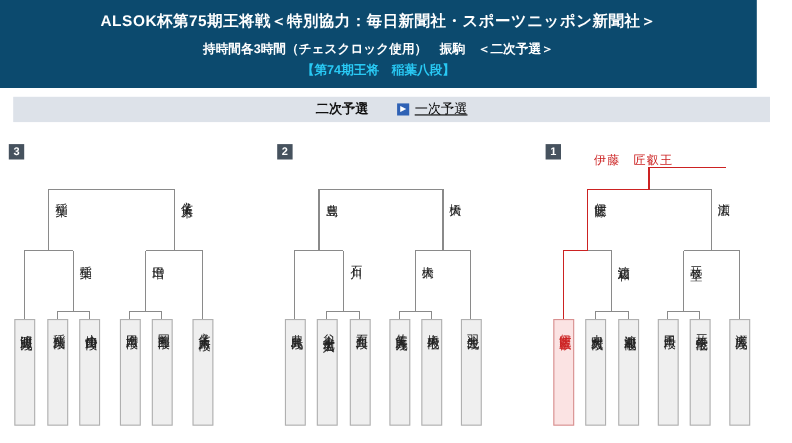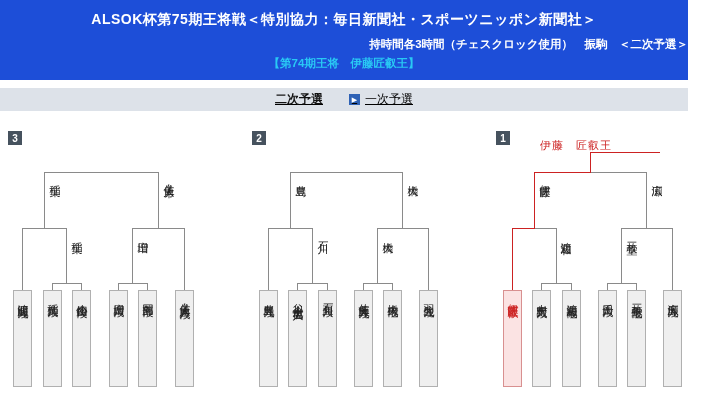--- a/index.html
+++ b/index.html
@@ -1,24 +1,24 @@
 <!DOCTYPE html>
 <html><head>
 <meta charset="utf-8">
 <style>
   * { margin:0; padding:0; box-sizing:border-box; }
   html,body { width:720px; height:403px; background:#fff; font-family:"Liberation Sans","DejaVu Sans",sans-serif; }
   .page { position:relative; width:720px; height:403px; background:#fff; overflow:hidden; }
 
-  .header { position:absolute; left:0; top:0; width:688px; height:80px; background:#1d4ed8; color:#fff; text-align:center; }
+  .header { position:absolute; left:0; top:0; width:688px; height:80px; background:#0c4a6e; color:#fff; text-align:center; }
   .header .title { padding-top:11px; font-size:14px; font-weight:bold; letter-spacing:.5px; }
-  .header .subtitle { margin-top:8px; font-size:11.5px; font-weight:bold;text-align:right; }
+  .header .subtitle { margin-top:8px; font-size:11.5px; font-weight:bold; }
   .header .holder { margin-top:4px; font-size:11.5px; font-weight:bold; color:#29c9f4; }
 
-  .navbar { position:absolute; left:0; top:88px; width:688px; height:23px; background:#dde2e9; display:flex; align-items:center; justify-content:center; gap:26px;text-decoration:underline; }
+  .navbar { position:absolute; left:12px; top:88px; width:688px; height:23px; background:#dde2e9; display:flex; align-items:center; justify-content:center; gap:26px; }
   .nav-current { font-size:12px; font-weight:bold; color:#111; }
   .nav-linkwrap { display:flex; align-items:center; gap:5px; }
   .arrow-icon { width:11px; height:11px; background:#2f62b5; color:#fff; font-size:7px; line-height:11px; display:flex; align-items:center; justify-content:center; }
   .nav-link { font-size:12px; color:#000000; text-decoration:underline; }
 
   .badge { position:absolute; width:14px; height:14px; background:#46525e; color:#fff; font-size:10px; font-weight:bold; display:flex; align-items:center; justify-content:center; }
 
   svg.lines { position:absolute; left:0; top:0; pointer-events:none; }
 
   .vlabel { position:absolute; writing-mode:vertical-rl; font-size:11px; color:#222; letter-spacing:1px; line-height:13px; }
@@ -30,21 +30,21 @@
   .winner-label { position:absolute; color:#cc2222; font-size:11px; letter-spacing:1px; }
 </style>
 </head>
 <body>
 
 <div class="page">
 
   <div class="header">
     <div class="title">ALSOK杯第75期王将戦＜特別協力：毎日新聞社・スポーツニッポン新聞社＞</div>
     <div class="subtitle">持時間各3時間（チェスクロック使用）　振駒　＜二次予選＞</div>
-    <div class="holder">【第74期王将　伊藤匠叡王】</div>
+    <div class="holder">【第74期王将　稲葉八段】</div>
   </div>
 
   <div class="navbar">
     <span class="nav-current">二次予選</span>
     <span class="nav-linkwrap">
       <span class="arrow-icon">▶</span>
       <a href="#" class="nav-link">一次予選</a>
     </span>
   </div>
 

